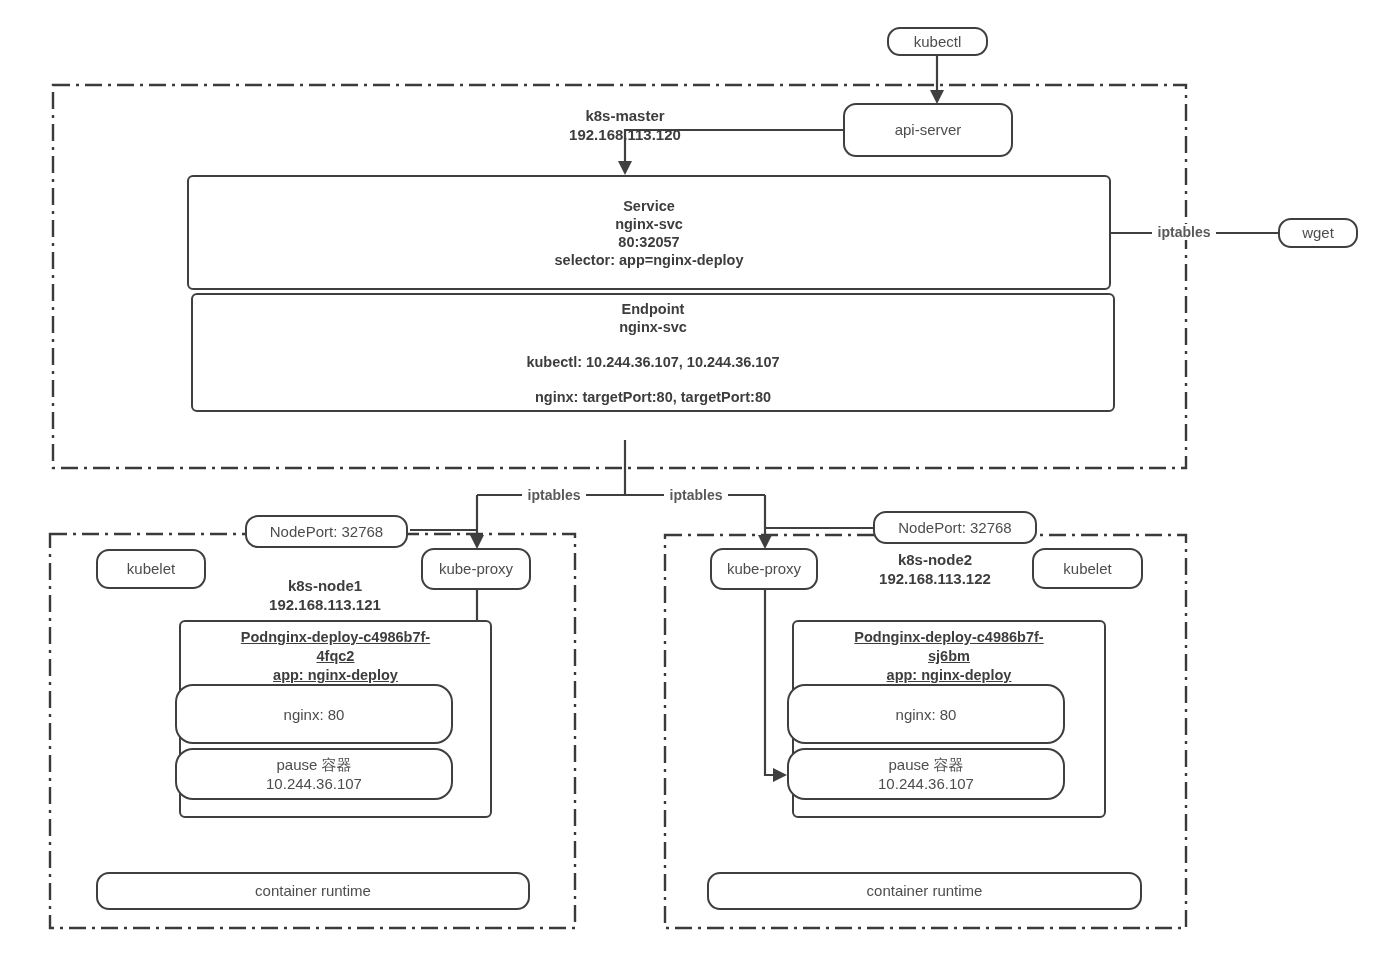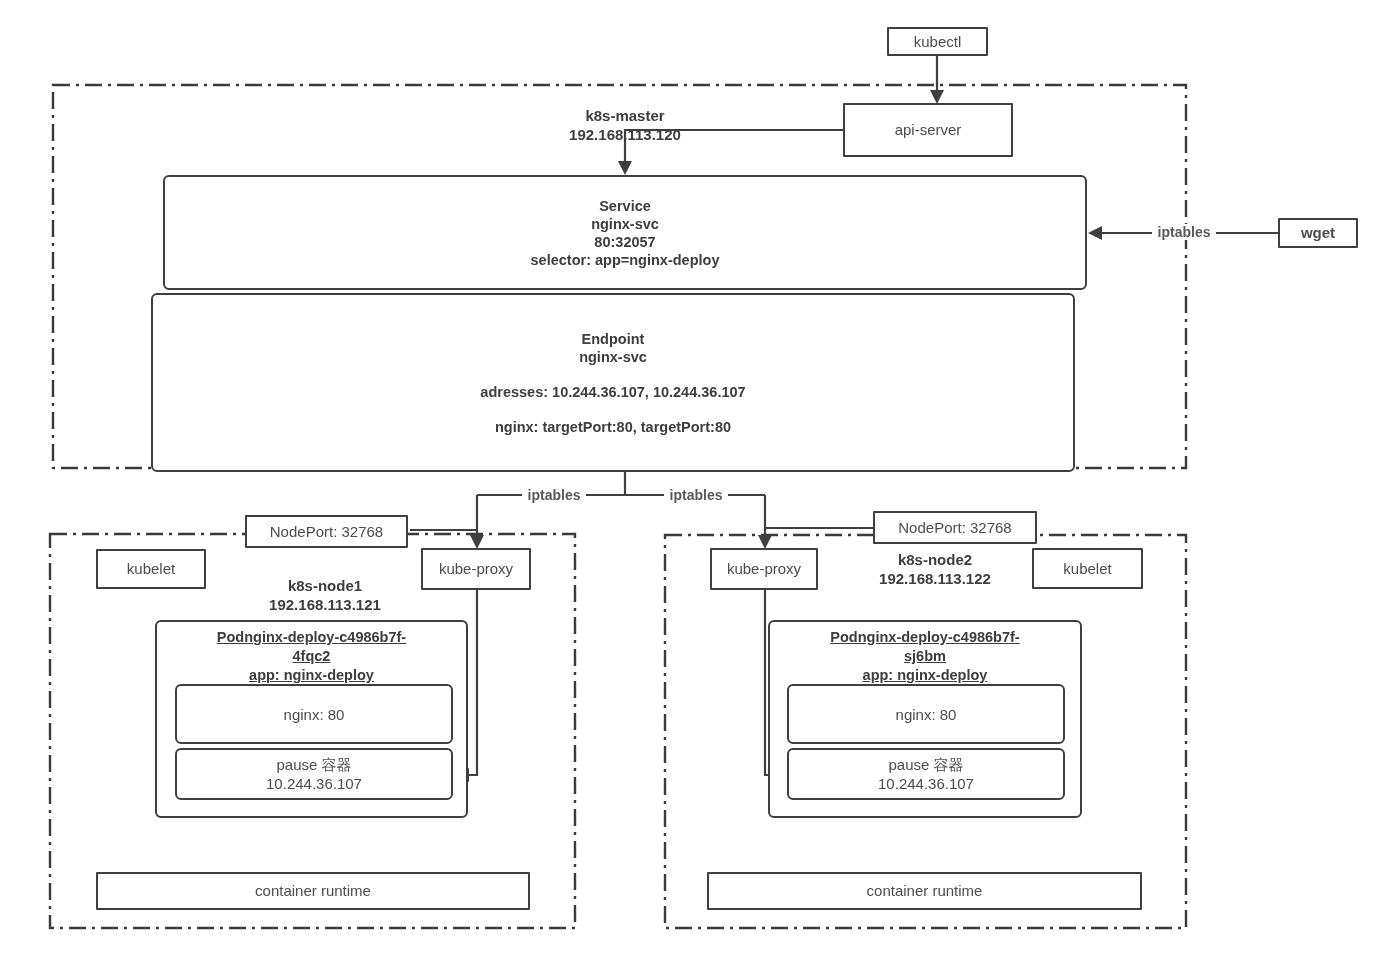--- a/index.html
+++ b/index.html
@@ -3,43 +3,43 @@
 <meta charset="utf-8">
 <style>
   html,body{margin:0;padding:0;background:#f7f7f7;}
   .canvas{
     position:relative;width:1382px;height:958px;background:#ffffff;
     font-family:"Liberation Sans", sans-serif;color:#4a4a4a;overflow:hidden;
   }
   .lines{position:absolute;left:0;top:0;width:1382px;height:958px;z-index:1;}
   .box{
     position:absolute;box-sizing:border-box;background:#ffffff;
-    border:2px solid #3f3f3f;border-radius:1px;z-index:2;
+    border:2px solid #3f3f3f;border-radius:13px;z-index:2;
     display:flex;align-items:center;justify-content:center;text-align:center;
     font-size:15px;color:#4d4d4d;line-height:1.2;
   }
   .bigbox{
     position:absolute;box-sizing:border-box;background:#ffffff;
-    border:2px solid #3f3f3f;border-radius:6px;z-index:2;text-align:center;
+    border:2px solid #3f3f3f;border-radius:6px;z-index:2;text-align:center;margin-left:24px;
   }
   .freelabel{
     position:absolute;z-index:3;text-align:center;font-weight:bold;color:#3d3d3d;
     font-size:15px;line-height:1.25;background:transparent;
   }
   .linelabel{
     position:absolute;z-index:3;background:#ffffff;color:#595959;
     font-size:14px;padding:0 3px;text-align:center;font-weight:bold;
   }
   .svc-line{font-weight:bold;color:#3d3d3d;font-size:14.5px;line-height:18px;}
   .svc-stack{display:flex;flex-direction:column;justify-content:center;width:100%;}
   .gap{height:17px;}
   .podtitle{font-weight:bold;color:#3d3d3d;font-size:14.5px;line-height:19px;margin-top:6px;text-decoration:underline;}
   .innerbox{
     position:absolute;box-sizing:border-box;background:#fff;border:2px solid #3f3f3f;
-    border-radius:6px;display:flex;flex-direction:column;align-items:center;
+    border-radius:18px;display:flex;flex-direction:column;align-items:center;
     justify-content:center;font-size:15px;color:#4d4d4d;line-height:19px;
   }
 </style>
 </head>
 <body>
 
 <div class="canvas">
 
   <svg class="lines" viewBox="0 0 1382 958">
 
@@ -74,44 +74,44 @@
   </svg>
 
   <div class="box" style="left:887px;top:27px;width:101px;height:29px;">
     <span>kubectl</span>
   </div>
 
   <div class="box" style="left:843px;top:103px;width:170px;height:54px;">
     <span>api-server</span>
   </div>
 
-  <div class="box" style="left:1278px;top:218px;width:80px;height:30px;font-weight:bold;">
+  <div class="box" style="left:1278px;top:218px;width:80px;height:30px;">
     <span>wget</span>
   </div>
 
   <div class="freelabel" style="left:545px;top:107px;width:160px;">
     <div>k8s-master</div>
     <div>192.168.113.120</div>
   </div>
 
   <div class="bigbox" style="left:163px;top:175px;width:924px;height:115px;display:flex;align-items:center;">
     <div class="svc-stack">
       <div class="svc-line">Service</div>
       <div class="svc-line">nginx-svc</div>
       <div class="svc-line">80:32057</div>
       <div class="svc-line">selector: app=nginx-deploy</div>
     </div>
   </div>
 
-  <div class="bigbox" style="left:151px;top:293px;width:924px;height:179px;display:flex;">
+  <div class="bigbox" style="left:167px;top:293px;width:924px;height:119px;display:flex;">
     <div class="svc-stack">
       <div class="svc-line">Endpoint</div>
       <div class="svc-line">nginx-svc</div>
       <div class="gap"></div>
-      <div class="svc-line">adresses: 10.244.36.107, 10.244.36.107</div>
+      <div class="svc-line">kubectl: 10.244.36.107, 10.244.36.107</div>
       <div class="gap"></div>
       <div class="svc-line">nginx: targetPort:80, targetPort:80</div>
     </div>
   </div>
 
   <div class="linelabel" style="left:1152px;top:224px;width:58px;">iptables</div>
   <div class="linelabel" style="left:522px;top:487px;width:58px;">iptables</div>
   <div class="linelabel" style="left:664px;top:487px;width:58px;">iptables</div>
 
   <div class="box" style="left:245px;top:515px;width:163px;height:33px;">

